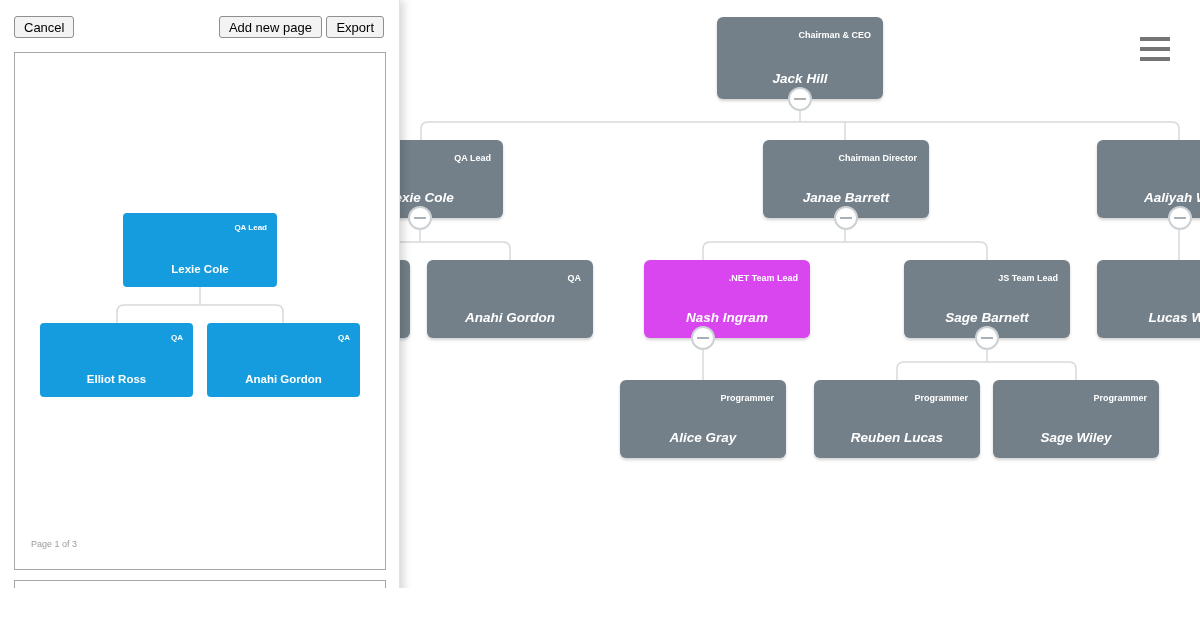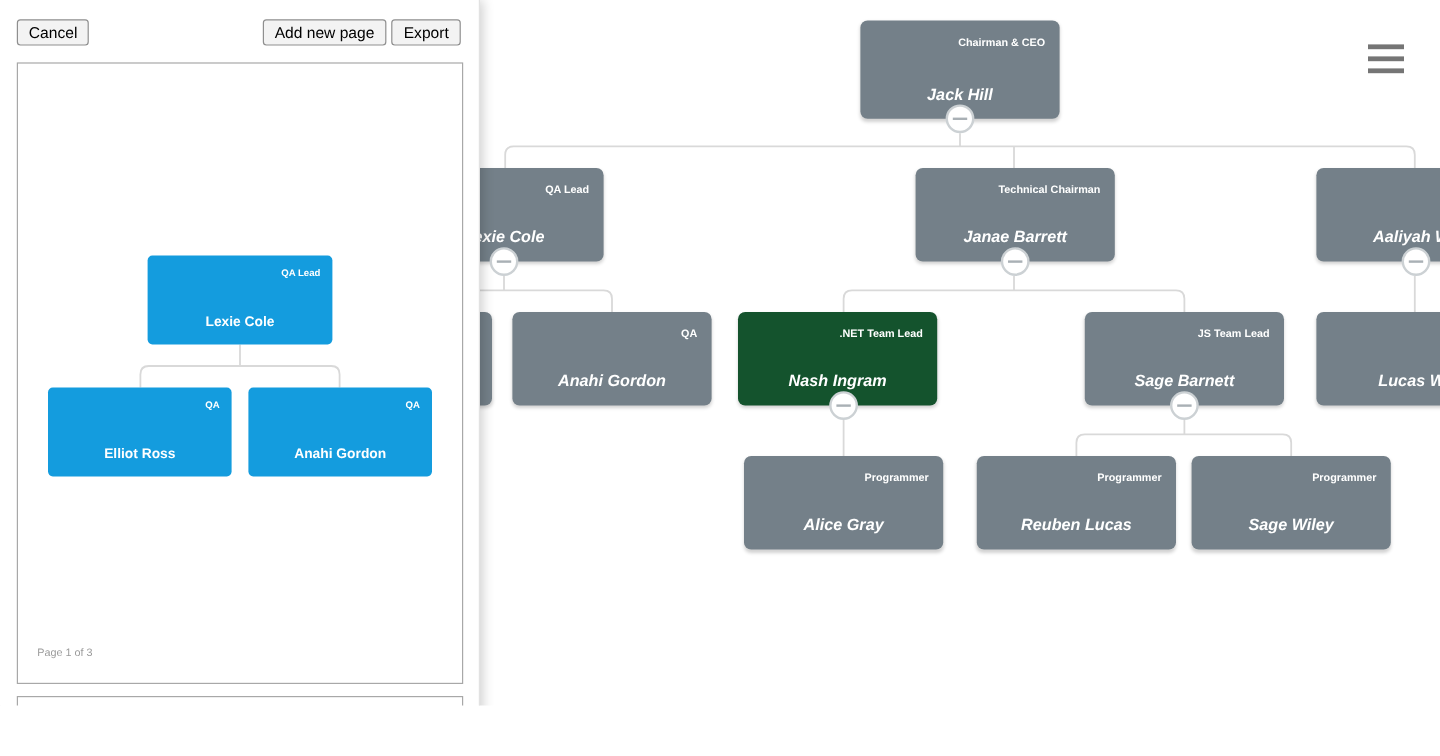--- a/index.html
+++ b/index.html
@@ -62,42 +62,42 @@
           <span class="minus"></span>
         </div>
         <div class="node" style="left: 337px; top: 140px; width: 166px; height: 78px; background: rgb(116, 128, 137);">
           <span class="node-title">QA Lead</span>
           <span class="node-name">Lexie Cole</span>
         </div>
         <div class="toggle" style="left: 408px; top: 206px;">
           <span class="minus"></span>
         </div>
         <div class="node" style="left: 763px; top: 140px; width: 166px; height: 78px; background: rgb(116, 128, 137);">
-          <span class="node-title">Technical Chairman</span>
+          <span class="node-title">Chairman Director</span>
           <span class="node-name">Janae Barrett</span>
         </div>
         <div class="toggle" style="left: 834px; top: 206px;">
           <span class="minus"></span>
         </div>
         <div class="node" style="left: 1097px; top: 140px; width: 166px; height: 78px; background: rgb(116, 128, 137);">
           <span class="node-title"></span>
           <span class="node-name">Aaliyah We</span>
         </div>
         <div class="toggle" style="left: 1168px; top: 206px;">
           <span class="minus"></span>
         </div>
         <div class="node" style="left: 244px; top: 260px; width: 166px; height: 78px; background: rgb(116, 128, 137);">
           <span class="node-title"></span>
           <span class="node-name"></span>
         </div>
         <div class="node" style="left: 427px; top: 260px; width: 166px; height: 78px; background: rgb(116, 128, 137);">
           <span class="node-title">QA</span>
           <span class="node-name">Anahi Gordon</span>
         </div>
-        <div class="node" style="left: 615px; top: 260px; width: 166px; height: 78px; background: #14532d;">
+        <div class="node" style="left: 644px; top: 260px; width: 166px; height: 78px; background: #d946ef;">
           <span class="node-title">.NET Team Lead</span>
           <span class="node-name">Nash Ingram</span>
         </div>
         <div class="toggle" style="left: 691px; top: 326px;">
           <span class="minus"></span>
         </div>
         <div class="node" style="left: 904px; top: 260px; width: 166px; height: 78px; background: rgb(116, 128, 137);">
           <span class="node-title">JS Team Lead</span>
           <span class="node-name">Sage Barnett</span>
         </div>

